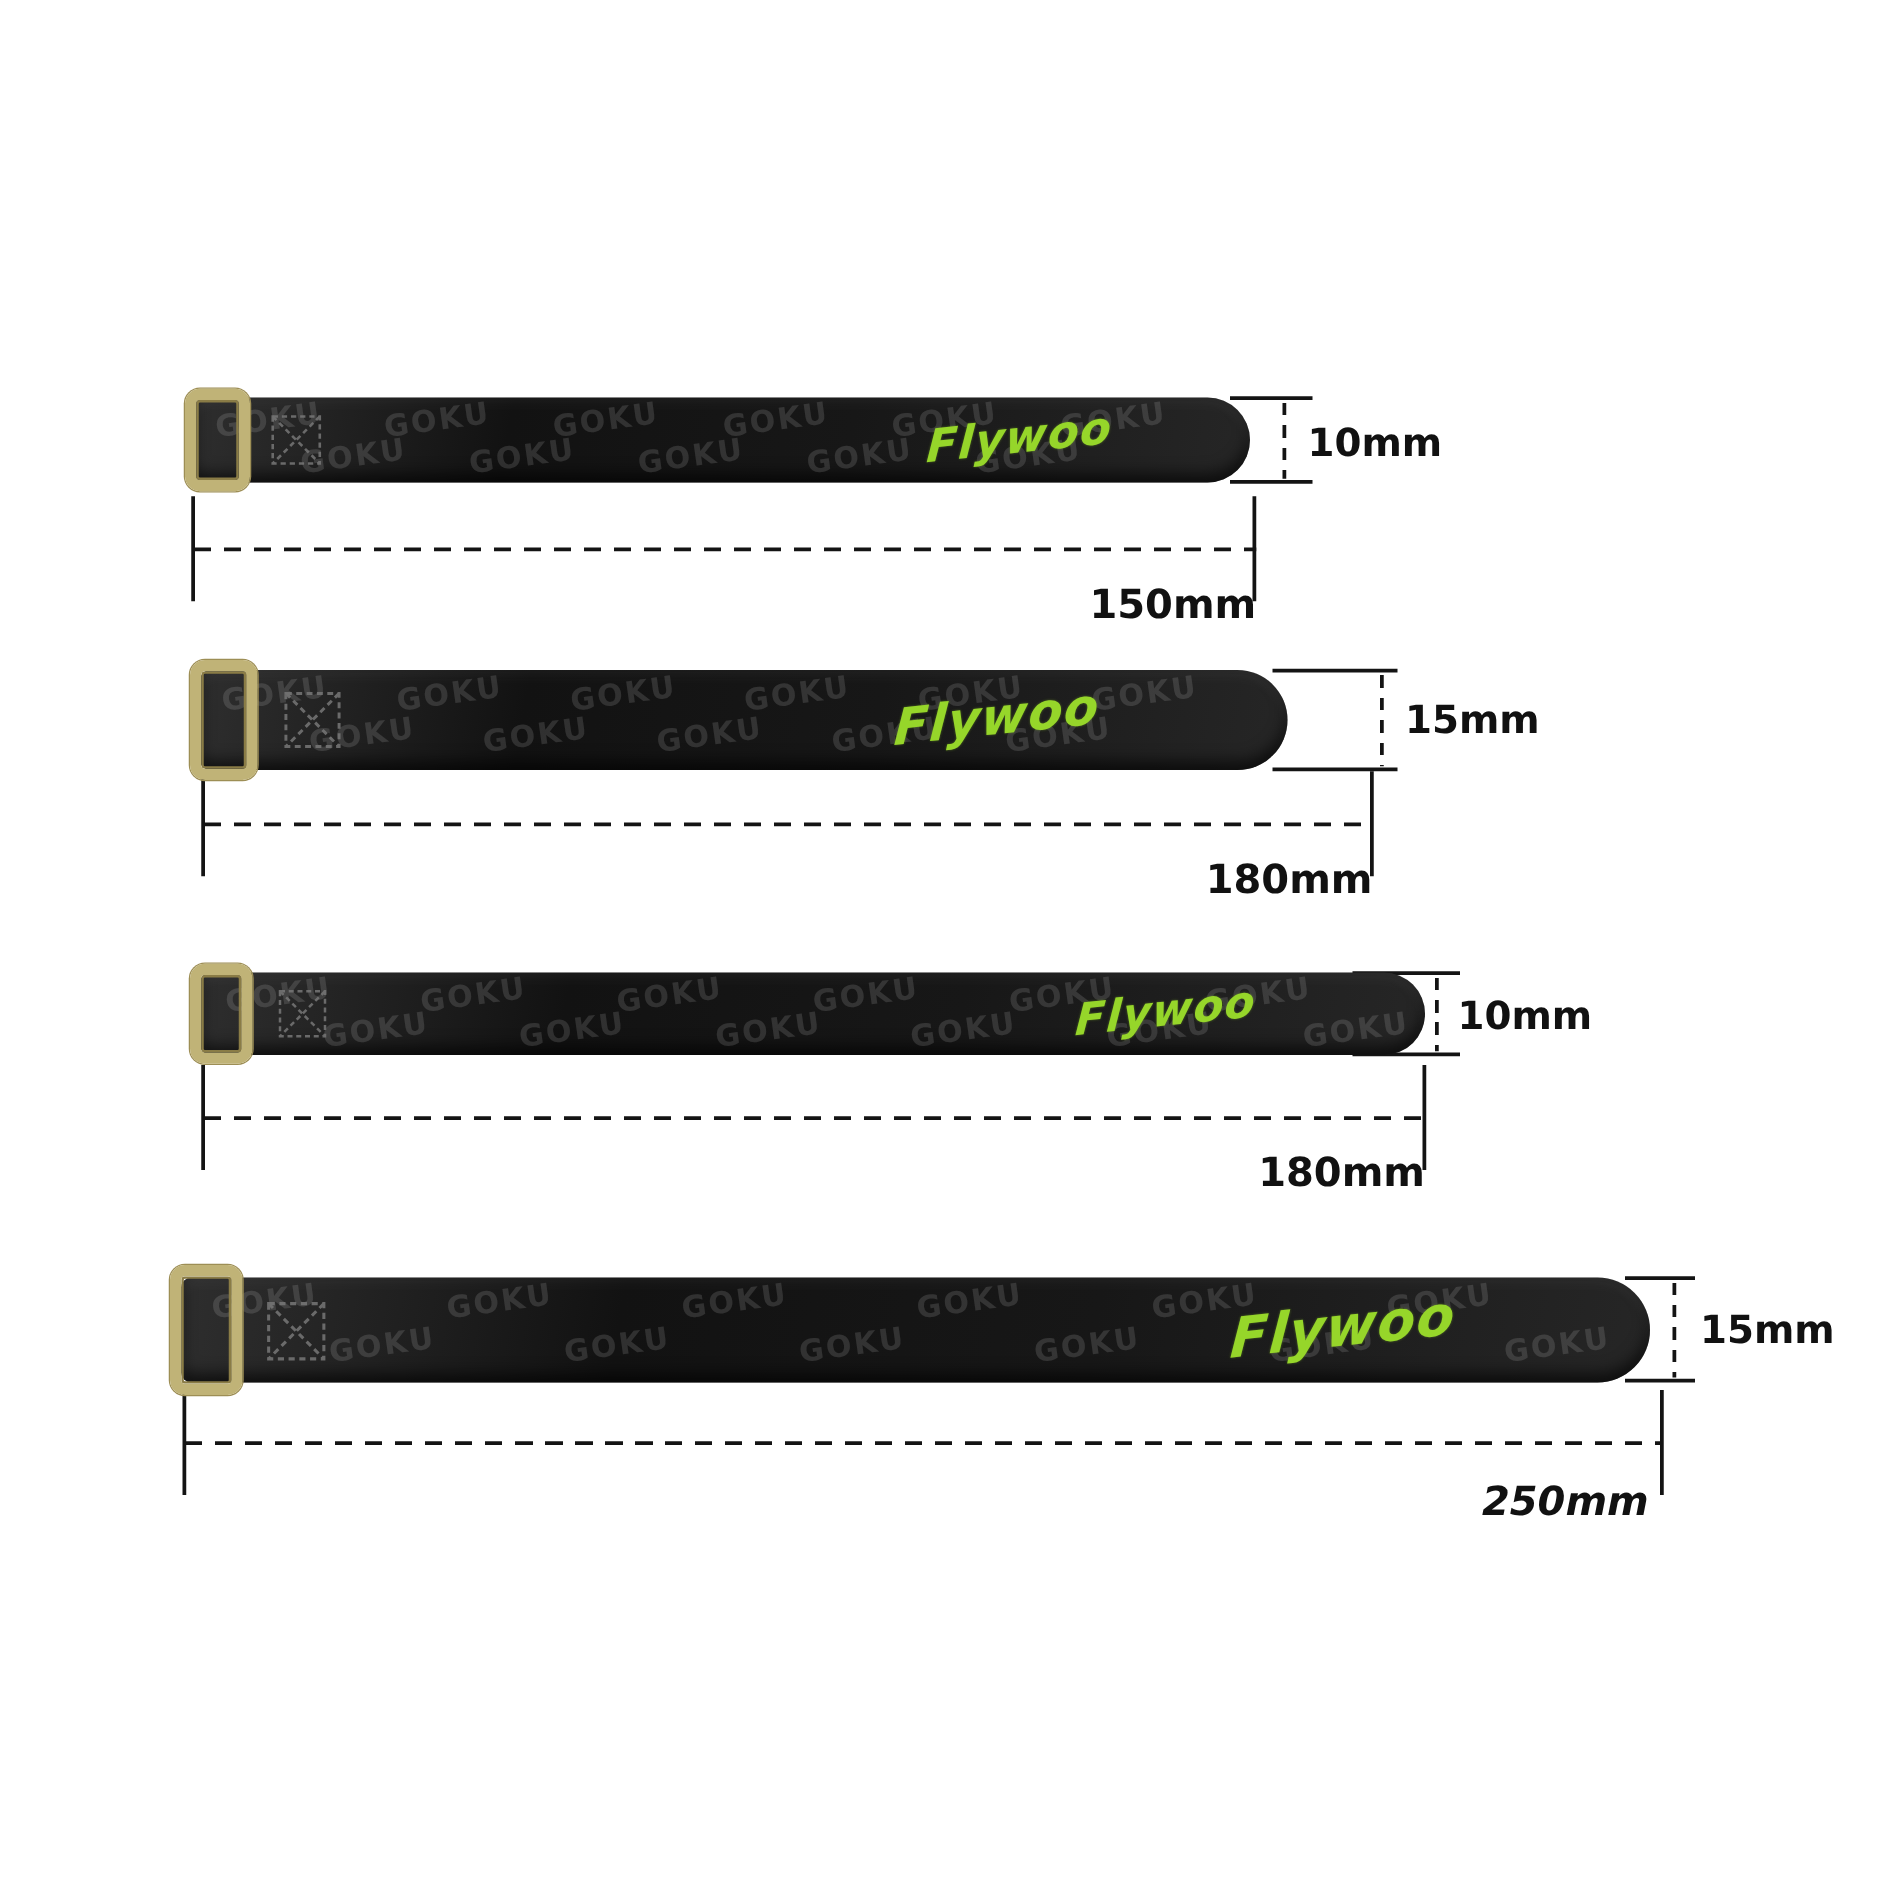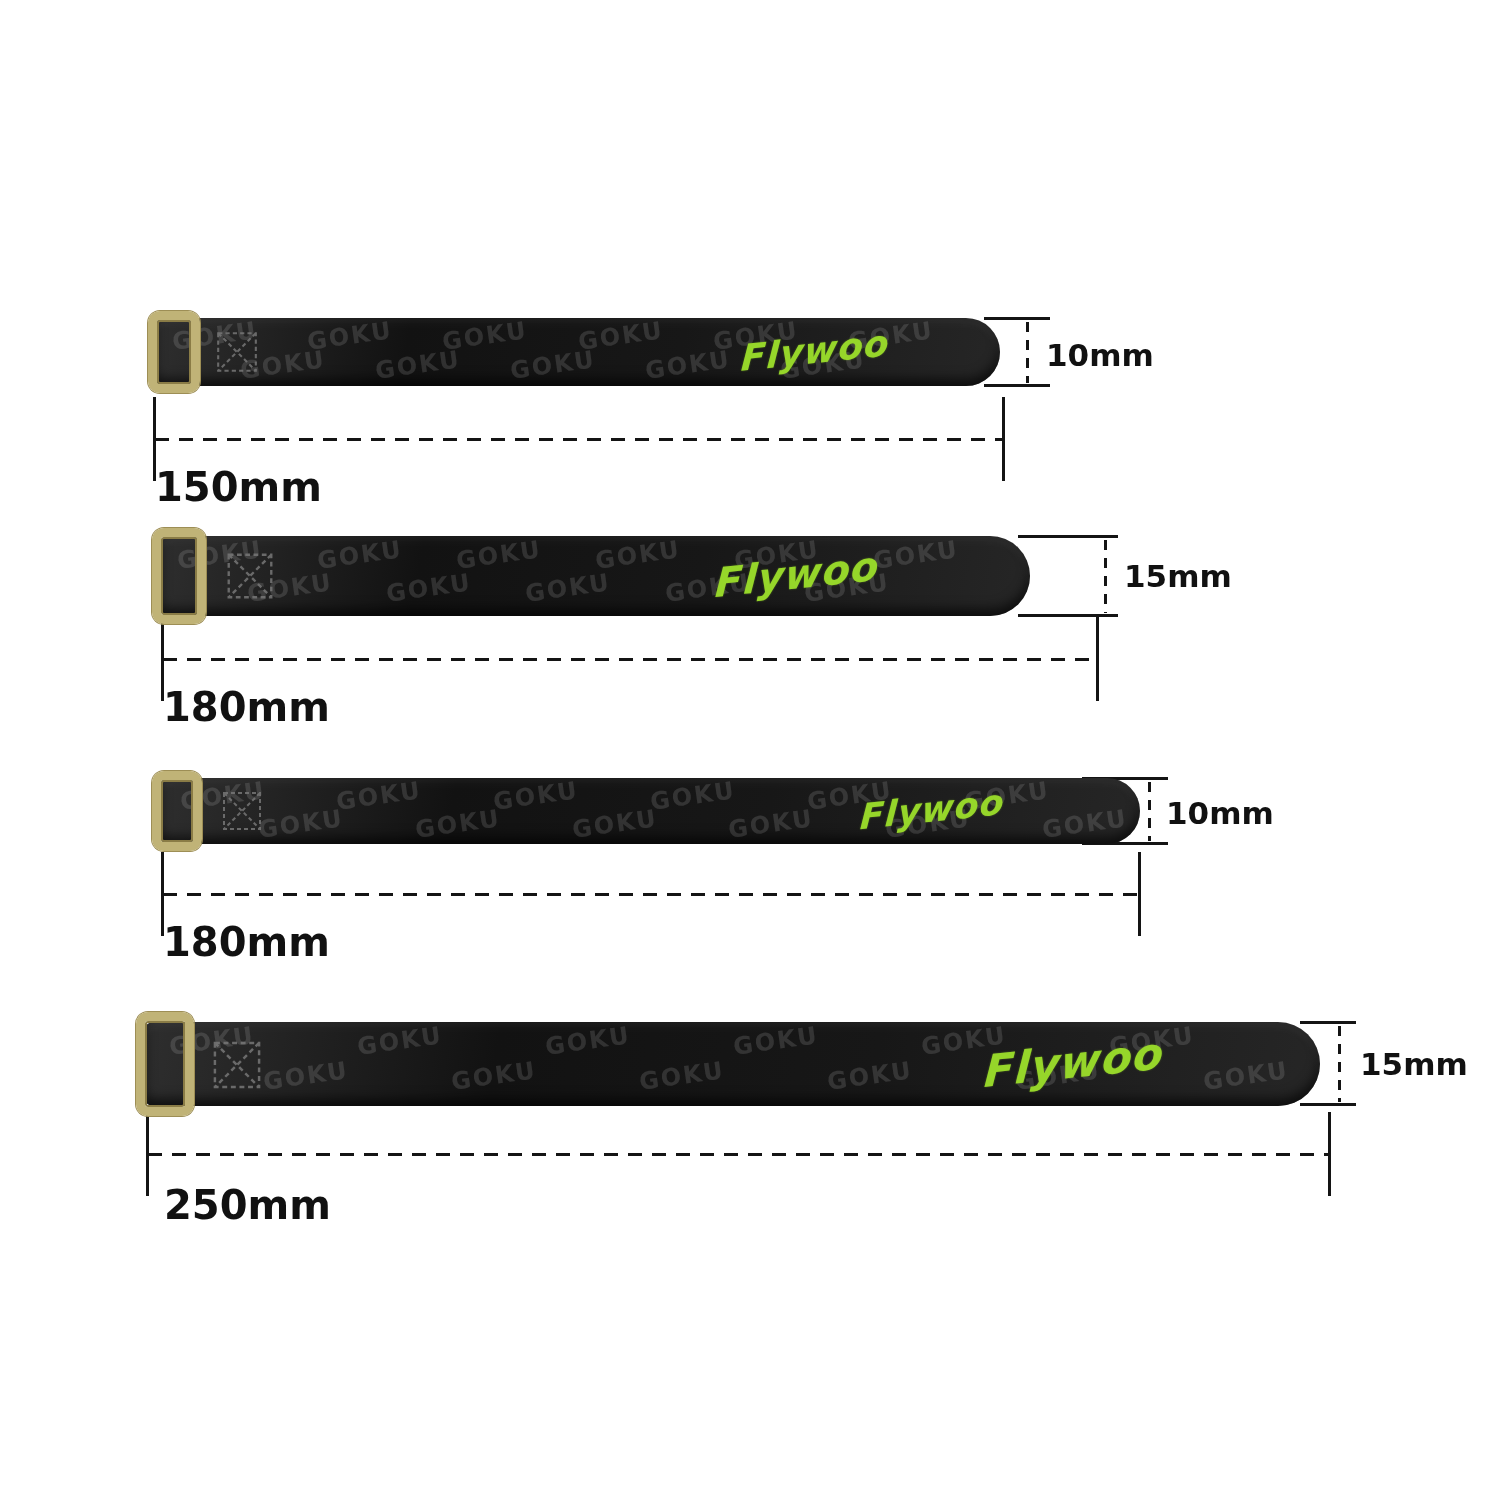--- a/index.html
+++ b/index.html
@@ -72,21 +72,21 @@
   }
   .ext  { position: absolute; height: 3px; background: #141414; }
   .bar  { position: absolute; width: 3px; background: #141414; }
 
   .dim-label {
     position: absolute;
     font-weight: 700;
     font-size: 31px;
     color: #111111;
   }
-  .len-label { text-align: left; font-size: 40px; }
+  .len-label { text-align: right; font-size: 32px; }
 </style>
 </head>
 <body>
 
 <div class="canvas">
 
   <div class="band" style="left:155px; top:318px; width:845px; height:68px; border-radius:8px 34px 34px 8px;">
     <div class="watermark">
         <span style="left: 2%; top: 6%;">GOKU</span>
         <span style="left: 10%; top: 48%;">GOKU</span>
@@ -207,15 +207,15 @@
   <div class="buckle" style="left:136px; top:1012px; width:58px; height:104px;"></div>
 
   <div class="ext" style="left:1300px; top:1021px; width:56px;"></div>
   <div class="ext" style="left:1300px; top:1103px; width:56px;"></div>
   <div class="v-dash" style="left:1338px; top:1026px; height:76px;"></div>
   <div class="dim-label" style="left:1360px; top:1046px;">15mm</div>
 
   <div class="bar" style="left:146px; top:1112px; height:84px;"></div>
   <div class="bar" style="left:1328px; top:1112px; height:84px;"></div>
   <div class="h-dash" style="left:148px; top:1153px; width:1182px;"></div>
-  <div class="dim-label len-label" style="left:164px; top:1182px; width:1182px;">250mm</div>
+  <div class="dim-label len-label" style="left:137px; top:1182px; width:1182px;font-style:italic;">250mm</div>
 
 </div>
 
 </body></html>

